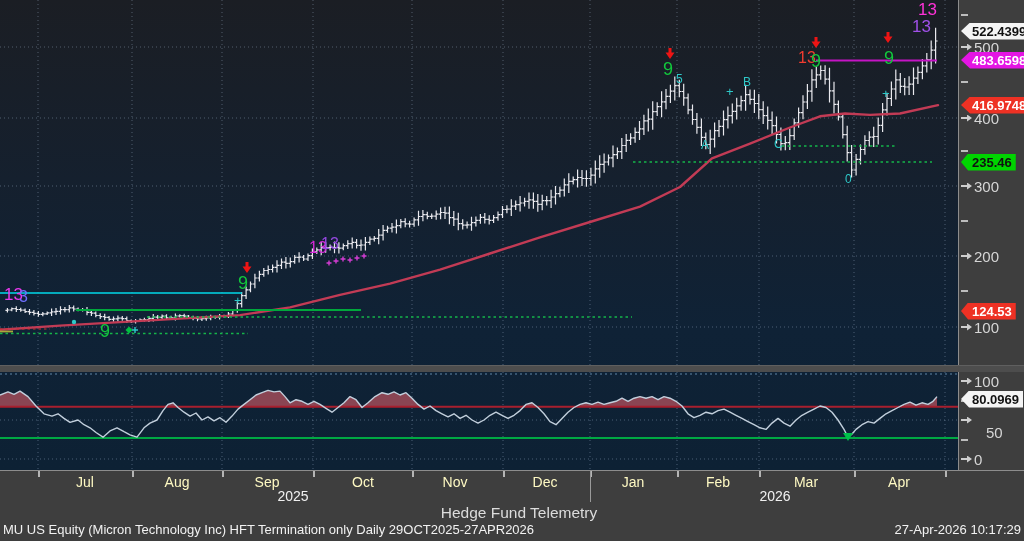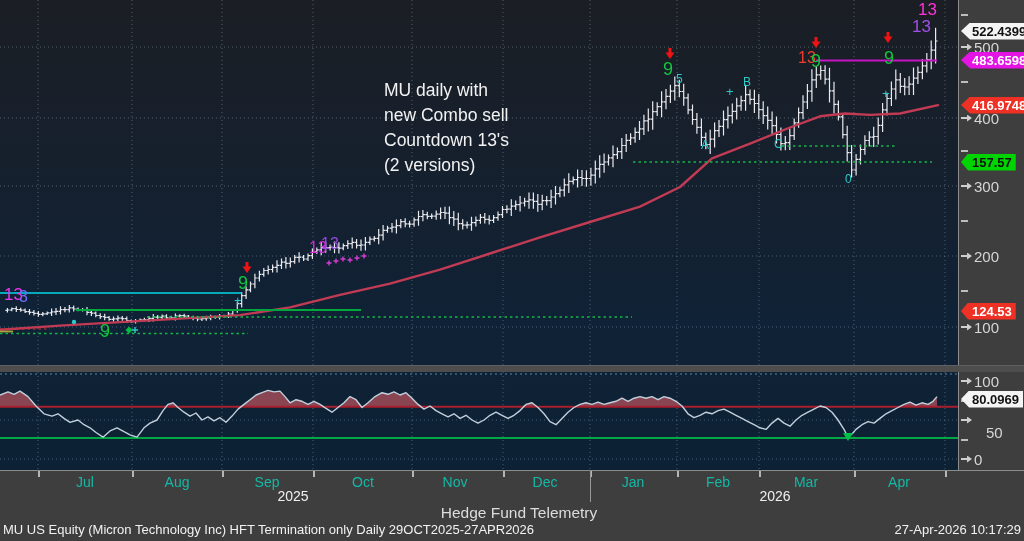--- a/index.html
+++ b/index.html
@@ -12,21 +12,21 @@
   .sep{position:absolute;left:0;top:365px;width:1024px;height:6px;background:#4d4d4d;border-top:1px solid #5f5f5f;z-index:5;}
   .bottom{position:absolute;left:0;top:470px;width:1024px;height:71px;background:#3e3e3e;border-top:1px solid #8d8d8d;}
   .note{position:absolute;left:384px;top:78px;color:#f2f2f2;font-size:17.5px;line-height:25px;z-index:6;}
   .ann{position:absolute;font-weight:normal;line-height:1;z-index:7;font-family:"Liberation Sans",sans-serif;}
   .tick-label{position:absolute;color:#d6d6d6;font-size:15px;line-height:15px;}
   .tick-mark{position:absolute;left:2px;width:11px;height:7px;background:#cfcfcf;
     clip-path:polygon(0 36%,55% 36%,55% 0,100% 50%,55% 100%,55% 64%,0 64%);}
   .tick-minor{position:absolute;left:2px;width:7px;height:2px;background:#bdbdbd;}
   .tag{position:absolute;left:2px;height:17px;line-height:17px;font-size:13px;font-weight:bold;
     padding:0 4px 0 11px;clip-path:polygon(0 50%,13% 0,100% 0,100% 100%,13% 100%);z-index:8;white-space:nowrap;}
-  .month{position:absolute;top:3px;color:#14b8a6;font-size:14px;transform:translateX(-50%);}
+  .month{position:absolute;top:3px;color:#fef9c3;font-size:14px;transform:translateX(-50%);}
   .year{position:absolute;top:17px;color:#f0f0f0;font-size:14px;transform:translateX(-50%);}
   .mtick{position:absolute;top:0;width:2px;height:6px;background:#b5b5b5;}
   .ysep{position:absolute;top:0;width:1px;height:31px;background:#9a9a9a;}
   .telemetry{position:absolute;top:33px;left:0;width:958px;text-align:center;color:#dcdcdc;font-size:15.5px;padding-left:40px;}
   .inforow{position:absolute;top:51px;left:0;width:1024px;height:16px;color:#f2f2f2;font-size:13px;}
   .inforow .l{position:absolute;left:3px;white-space:nowrap;}
   .inforow .c{position:absolute;left:594px;white-space:nowrap;}
   .inforow .r{position:absolute;right:3px;white-space:nowrap;}
 </style>
 </head>
@@ -56,26 +56,20 @@
         <path d="M0,331.5H13" stroke="#a8a83a" stroke-width="1.8" fill="none"></path>
         <path d="M245.5,262h3v4.5h3l-4.5,6.5l-4.5,-6.5h3Z" fill="#ee1414"></path>
         <path d="M668.5,48h3v4.5h3l-4.5,6.5l-4.5,-6.5h3Z" fill="#ee1414"></path>
         <path d="M814.5,37h3v4.5h3l-4.5,6.5l-4.5,-6.5h3Z" fill="#ee1414"></path>
         <path d="M886.5,32h3v4.5h3l-4.5,6.5l-4.5,-6.5h3Z" fill="#ee1414"></path>
         <path d="M326.5,263h5M329,260.5v5M333.5,261h5M336,258.5v5M340.5,259h5M343,256.5v5M347.5,260h5M350,257.5v5M354.5,258h5M357,255.5v5M361.5,256h5M364,253.5v5" stroke="#d43cd4" stroke-width="1.4" fill="none"></path>
         <circle cx="74" cy="322" r="2.2" fill="#2ec8c8"></circle>
         <path d="M129,326.5L132.5,330L129,333.5L125.5,330Z" fill="#00c040"></path>
         <path d="M132,330h6M135,327v6" stroke="#2ec8c8" stroke-width="1.4"></path>
       </svg>
-    <div class="note">
-      <div>MU daily with</div>
-      <div>new Combo sell</div>
-      <div>Countdown 13's</div>
-      <div>(2 versions)</div>
-    </div>
   <span class="ann" style="left: 4px; top: 286px; color: rgb(232, 56, 238); font-size: 17px;">13</span>
       <span class="ann" style="left: 19px; top: 289px; color: rgb(111, 111, 255); font-size: 16px;">3</span>
       <span class="ann" style="left: 100px; top: 322px; color: rgb(18, 200, 60); font-size: 18px;">9</span>
       <span class="ann" style="left: 238px; top: 274px; color: rgb(18, 200, 60); font-size: 18px;">9</span>
       <span class="ann" style="left: 309px; top: 240px; color: rgb(212, 40, 216); font-size: 16px;">13</span>
       <span class="ann" style="left: 321px; top: 236px; color: rgb(148, 72, 224); font-size: 16px;">13</span>
       <span class="ann" style="left: 663px; top: 60px; color: rgb(18, 200, 60); font-size: 18px;">9</span>
       <span class="ann" style="left: 676px; top: 73px; color: rgb(46, 200, 200); font-size: 12px;">5</span>
       <span class="ann" style="left: 701px; top: 139px; color: rgb(46, 200, 200); font-size: 12px;">A</span>
       <span class="ann" style="left: 743px; top: 76px; color: rgb(46, 200, 200); font-size: 12px;">B</span>
@@ -111,21 +105,21 @@
       <div class="tick-minor" style="top: 14px;"></div>
       <div class="tick-minor" style="top: 81px;"></div>
       <div class="tick-minor" style="top: 150px;"></div>
       <div class="tick-minor" style="top: 220px;"></div>
       <div class="tick-minor" style="top: 290px;"></div>
       <div class="tick-minor" style="top: 400px;"></div>
       <div class="tick-minor" style="top: 439px;"></div>
       <div class="tag" style="top: 22.5px; background: rgb(244, 244, 244); color: rgb(17, 17, 17);">522.4399</div>
       <div class="tag" style="top: 51.5px; background: rgb(228, 21, 228); color: rgb(255, 255, 255);">483.6598</div>
       <div class="tag" style="top: 96.5px; background: rgb(238, 49, 36); color: rgb(255, 255, 255);">416.9748</div>
-      <div class="tag" style="top: 153.5px; background: rgb(0, 212, 0); color: rgb(17, 17, 17);">157.57</div>
+      <div class="tag" style="top: 153.5px; background: rgb(0, 212, 0); color: rgb(17, 17, 17);">235.46</div>
       <div class="tag" style="top: 302.5px; background: rgb(238, 49, 36); color: rgb(255, 255, 255);">124.53</div>
       <div class="tag" style="top: 390.5px; background: rgb(244, 244, 244); color: rgb(17, 17, 17);">80.0969</div>
     </div>
   <div class="sep"></div>
 
   <div class="bottom">
     <div id="xaxis" style="position:absolute;left:0;top:0;width:1024px;height:32px;">
         <div class="mtick" style="left: 38px;"></div>
         <div class="mtick" style="left: 132px;"></div>
         <div class="mtick" style="left: 222px;"></div>

